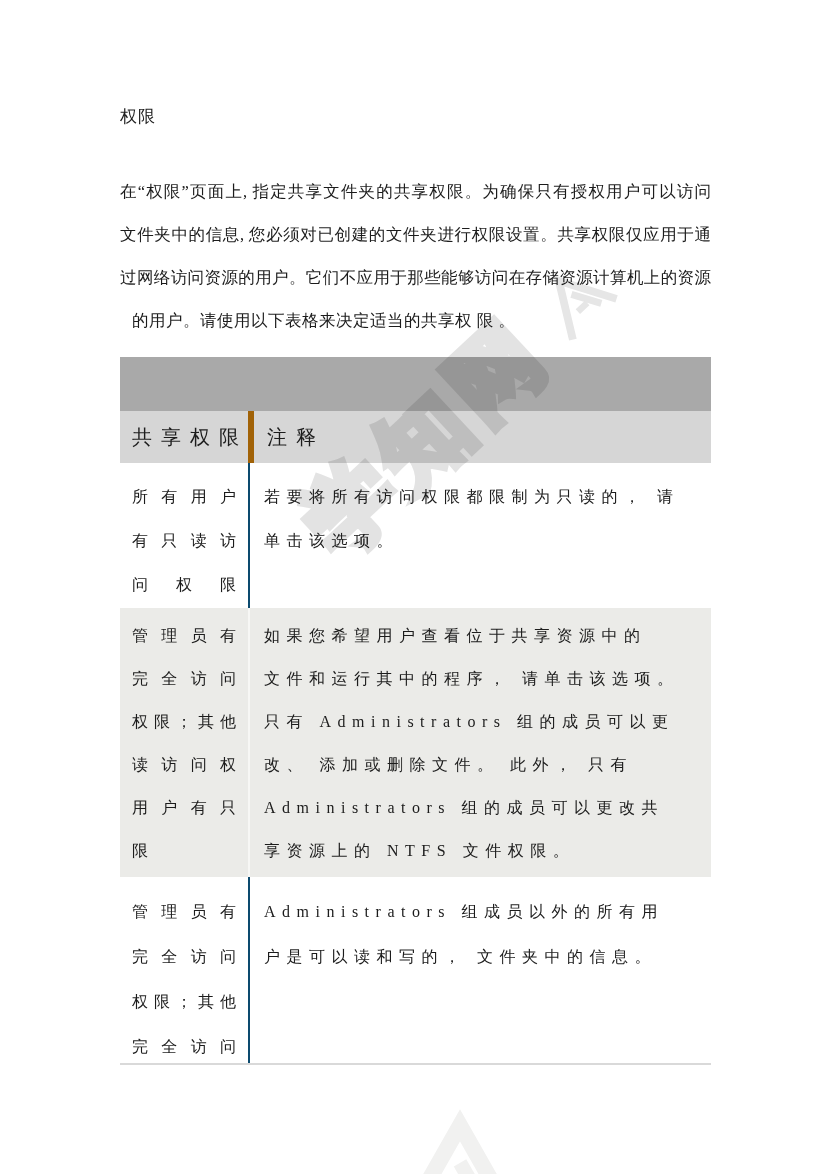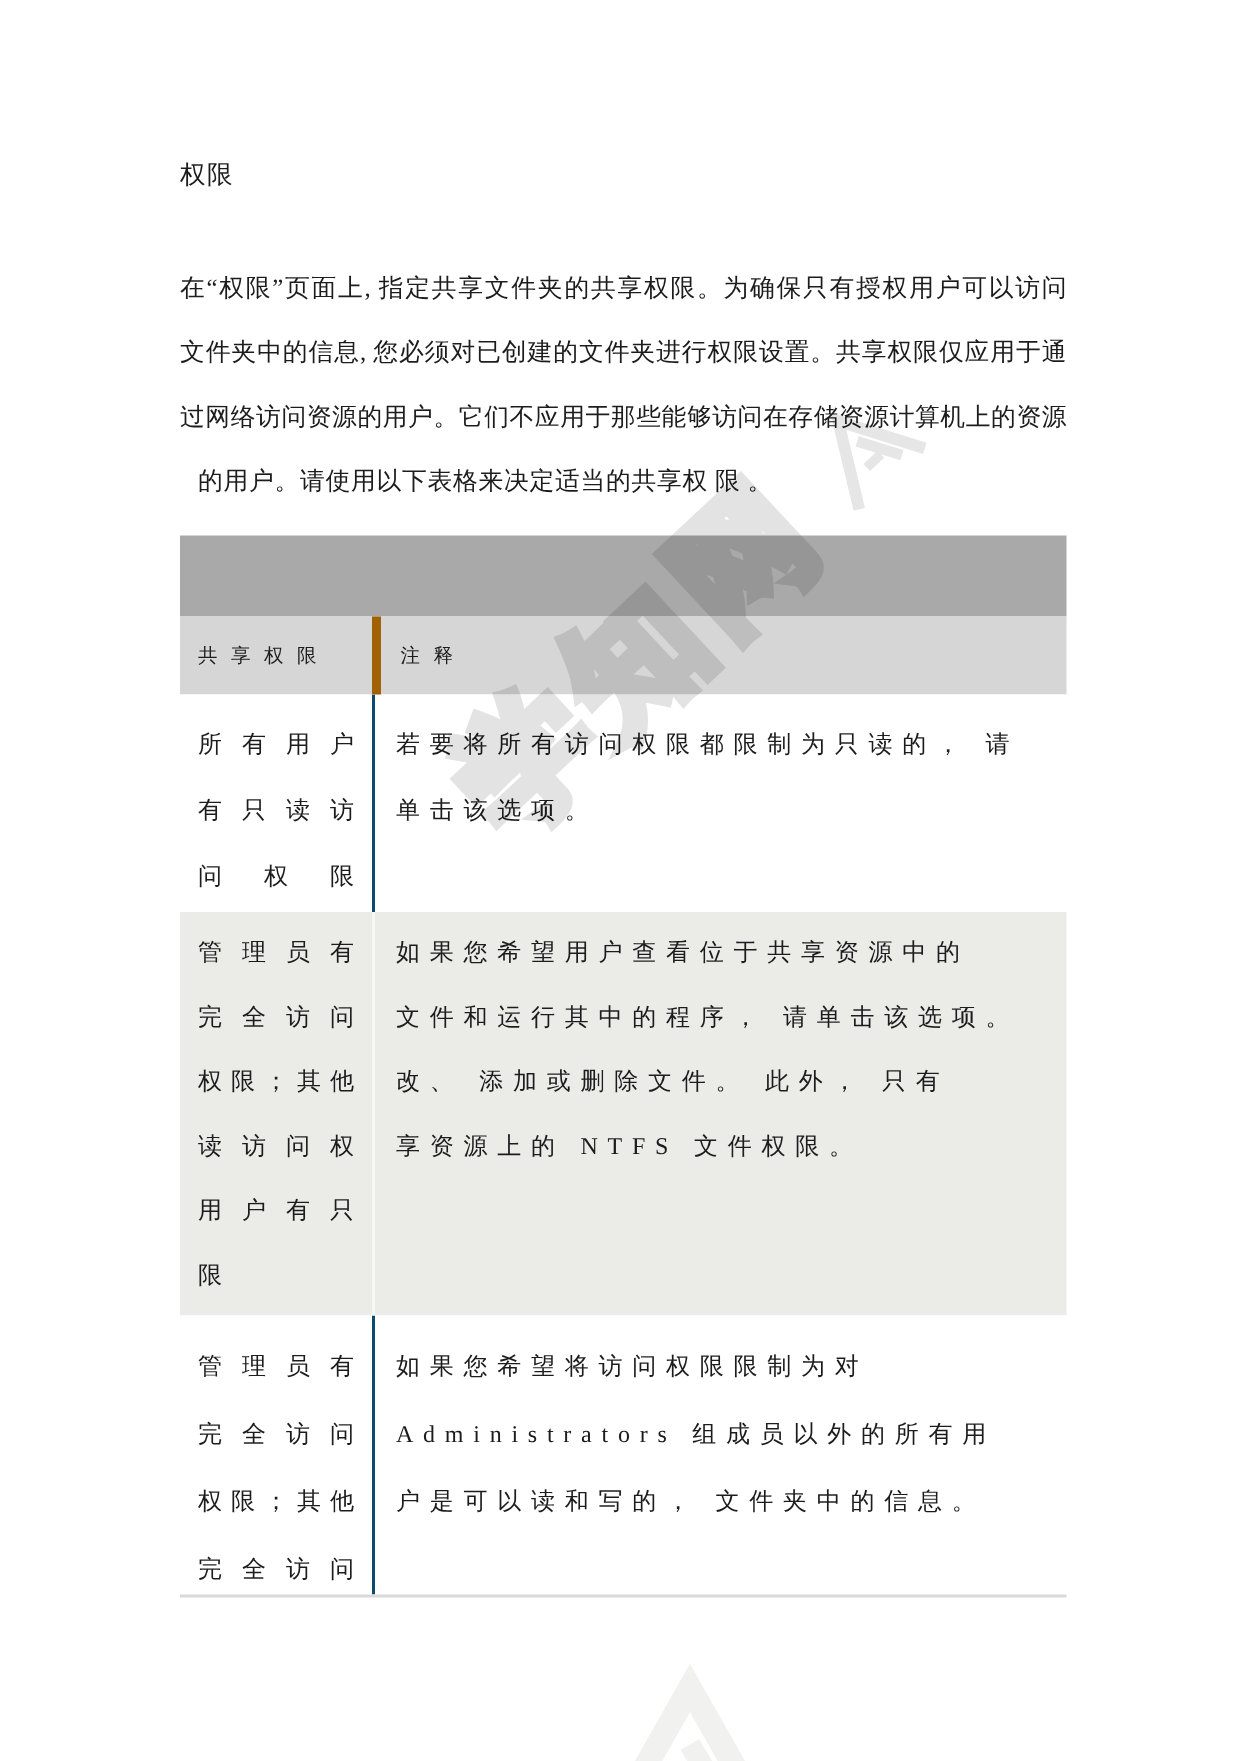--- a/index.html
+++ b/index.html
@@ -24,21 +24,21 @@
     text-align:justify;
     text-align-last:justify;
     white-space:normal;
   }
   .pline:last-child{text-align-last:left;letter-spacing:0.5px;margin-left:12px;}
 
   .ptable{
     position:absolute;left:120px;top:357px;width:591px;
   }
   .band{height:54px;background:#a9a9a9;}
-  .thead{height:52px;background:#d6d6d6;display:flex;font-size:13px;}
+  .thead{height:52px;background:#d6d6d6;display:flex;font-size:20px;}
   .th{line-height:52px;letter-spacing:9px;white-space:nowrap;}
   .th.perm{width:128px;padding-left:12px;box-sizing:border-box;}
   .th.note{flex:1;border-left:6px solid #a16207;padding-left:13px;}
 
   .trow{display:flex;background:#ffffff;overflow:hidden;}
   .trow:nth-child(2){background:#ebebe8;}
   .trow:nth-child(1){height:145px;}
   .trow:nth-child(2){height:269px;}
   .trow:nth-child(3){height:186px;border-bottom:2px solid #d9d9d9;}
 
@@ -116,34 +116,35 @@
             <div class="cell-line">管理员有</div>
             <div class="cell-line">完全访问</div>
             <div class="cell-line">权限；其他</div>
             <div class="cell-line">读访问权</div>
             <div class="cell-line">用户有只</div>
             <div class="cell-line">限</div>
           </div>
     <div class="cell note">
             <div class="cell-line">如果您希望用户查看位于共享资源中的</div>
             <div class="cell-line">文件和运行其中的程序， 请单击该选项。</div>
+            <div class="cell-line">只有 Administrators 组的成员可以更</div>
             <div class="cell-line">改、 添加或删除文件。 此外， 只有</div>
+            <div class="cell-line">Administrators 组的成员可以更改共</div>
             <div class="cell-line">享资源上的 NTFS 文件权限。</div>
           </div>
   </div>
 
   <div class="trow">
     <div class="cell perm">
             <div class="cell-line">管理员有</div>
             <div class="cell-line">完全访问</div>
             <div class="cell-line">权限；其他</div>
             <div class="cell-line">完全访问</div>
           </div>
     <div class="cell note">
-            <div class="cell-line">如果您希望将访问权限限制为对</div>
             <div class="cell-line">Administrators 组成员以外的所有用</div>
             <div class="cell-line">户是可以读和写的， 文件夹中的信息。</div>
           </div>
   </div>
 </div>
   </div>
 
   <div class="wm">
     <div class="wm-tile1">
       <span class="wm-text">学知网</span>

